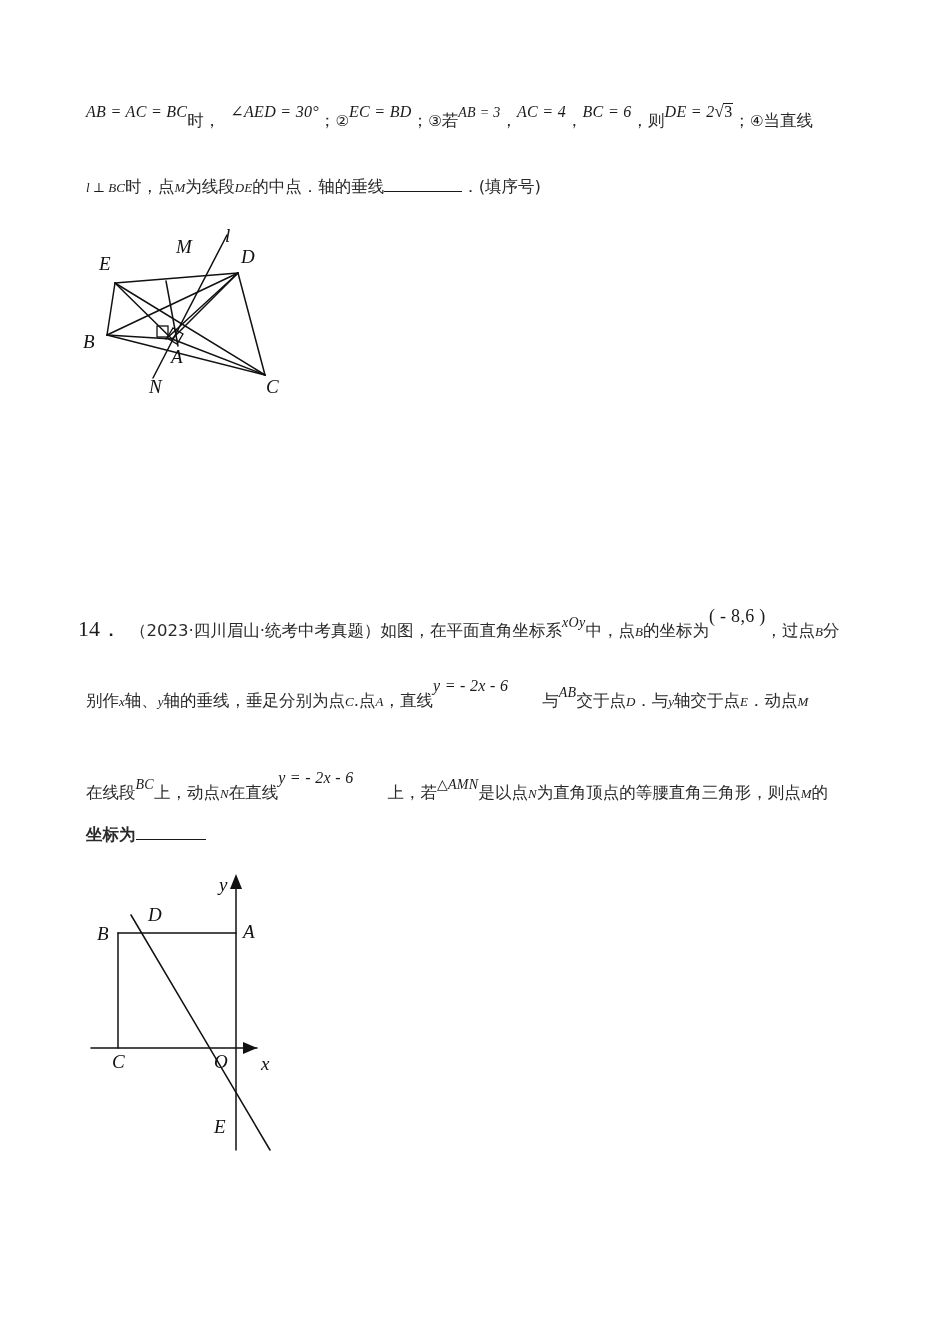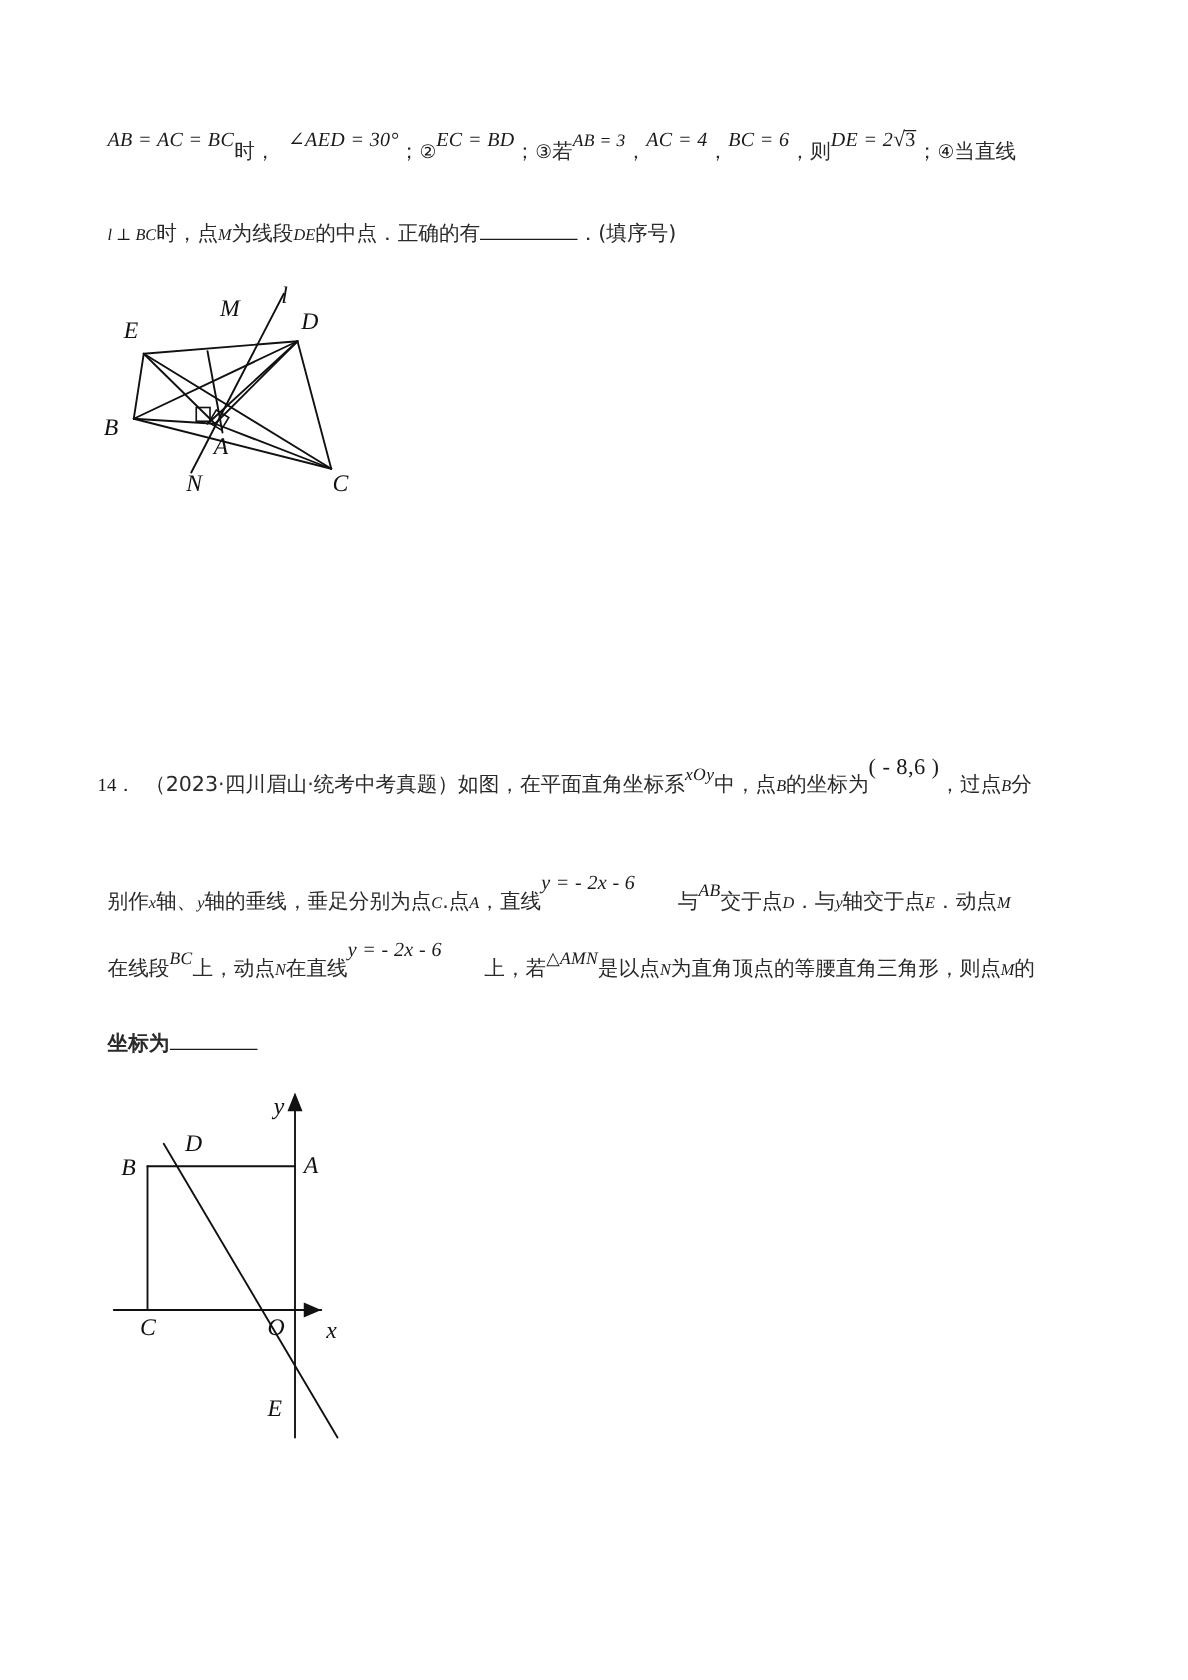--- a/index.html
+++ b/index.html
@@ -35,21 +35,21 @@
     color: #2a2a2a;
   }
   .mi {
     font-family: "Liberation Serif", "DejaVu Serif", serif;
     font-style: italic;
     font-size: 13px;
   }
   .mn {
     font-family: "Liberation Serif", "DejaVu Serif", serif;
     font-style: normal;
-    font-size: 15px;
+    font-size: 22px;
   }
   
   .eq {
     display: inline-block;
     position: relative;
     top: -9px;
     font-family: "Liberation Serif", "DejaVu Serif", serif;
     font-style: italic;
     font-size: 16px;
     letter-spacing: 0.3px;
@@ -105,21 +105,21 @@
 </head>
 <body>
 
 <div class="page">
 
   <div class="para" style="left:86px; top:112px;">
     <span class="eq">AB = AC = BC</span><span class="cn">时，</span><span style="display:inline-block;width:10px"></span><span class="eq">∠AED = 30°</span><span class="cn">；</span><span class="circled">②</span><span class="eq">EC = BD</span><span class="cn">；</span><span class="circled">③</span><span class="cn">若</span><span class="eq eq-sm">AB = 3</span><span class="cn">，</span><span class="eq">AC = 4</span><span class="cn">，</span><span class="eq">BC = 6</span><span class="cn">，</span><span class="cn">则</span><span class="eq"><span>DE = 2</span><span class="sqrt-wrap"><span class="sqrt-sym">√</span><span class="sqrt-rad">3</span></span></span><span class="cn">；</span><span class="circled">④</span><span class="cn">当直线</span>
   </div>
 
   <div class="para" style="left:86px; top:178px;">
-    <span class="mi">l ⊥ BC</span><span class="cn">时，点</span><span class="mi">M</span><span class="cn">为线段</span><span class="mi">DE</span><span class="cn">的中点．正确的有</span><span class="blank-u" style="width:78px"></span><span class="cn">．(填序号)</span>
+    <span class="mi">l ⊥ BC</span><span class="cn">时，点</span><span class="mi">M</span><span class="cn">为线段</span><span class="mi">DE</span><span class="cn">的中点．轴的垂线</span><span class="blank-u" style="width:78px"></span><span class="cn">．(填序号)</span>
   </div>
 
   <div class="fig" style="left:75px; top:215px;">
     <svg width="230" height="180" viewBox="0 0 230 180" xmlns="http://www.w3.org/2000/svg">
 
       <g class="stroke">
 
         <path d="M 40 68 L 163 58"></path>
 
         <path d="M 163 58 L 190 160"></path>
@@ -160,25 +160,25 @@
       <text class="lbl" x="96" y="148">A</text>
       <text class="lbl" x="74" y="178">N</text>
       <text class="lbl" x="191" y="178">C</text>
     </svg>
   </div>
 
   <div class="para" style="left:78px; top:618px;">
     <span class="mn">14．</span><span style="display:inline-block;width:8px"></span><span class="cn">（2023·四川眉山·统考中考真题）</span><span class="cn">如图，在平面直角坐标系</span><span class="eq eq-sm">xOy</span><span class="cn">中，点</span><span class="mi">B</span><span class="cn">的坐标为</span><span class="eq" style="top:-14px; font-style:normal; font-size:18px;">( - 8,6 )</span><span class="cn">，过点</span><span class="mi">B</span><span class="cn">分</span>
   </div>
 
-  <div class="para" style="left:86px; top:712px;">
+  <div class="para" style="left:86px; top:692px;">
     <span class="cn">别作</span><span class="mi">x</span><span class="cn">轴、</span><span class="mi">y</span><span class="cn">轴的垂线，垂足分别为点</span><span class="mi">C</span><span class="cn">.点</span><span class="mi">A</span><span class="cn">，直线</span><span class="eq" style="top:-15px">y = - 2x - 6</span><span style="display:inline-block;width:34px"></span><span class="cn">与</span><span class="eq eq-sm">AB</span><span class="cn">交于点</span><span class="mi">D</span><span class="cn">．与</span><span class="mi">y</span><span class="cn">轴交于点</span><span class="mi">E</span><span class="cn">．动点</span><span class="mi">M</span>
   </div>
 
-  <div class="para" style="left:86px; top:766px;">
+  <div class="para" style="left:86px; top:784px;">
     <span class="cn">在线段</span><span class="eq eq-sm">BC</span><span class="cn">上，动点</span><span class="mi">N</span><span class="cn">在直线</span><span class="eq" style="top:-15px">y = - 2x - 6</span><span style="display:inline-block;width:34px"></span><span class="cn">上，若</span><span class="eq eq-sm">△AMN</span><span class="cn">是以点</span><span class="mi">N</span><span class="cn">为直角顶点的等腰直角三角形，则点</span><span class="mi">M</span><span class="cn">的</span>
   </div>
 
   <div class="para" style="left:86px; top:826px;font-weight:bold;">
     <span class="cn">坐标为</span><span class="blank-u" style="width:70px"></span>
   </div>
 
   <div class="fig" style="left:85px; top:858px;">
     <svg width="230" height="310" viewBox="0 0 230 310" xmlns="http://www.w3.org/2000/svg">
 

